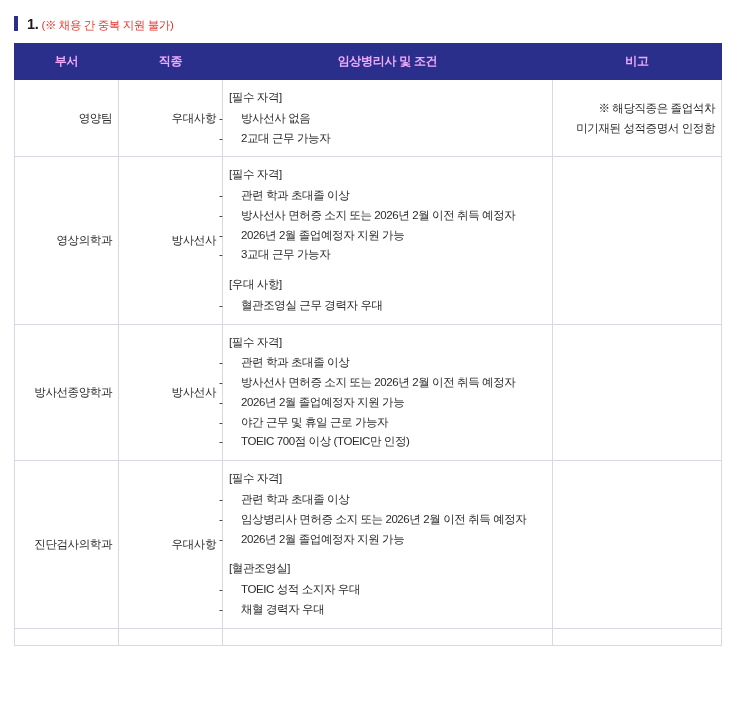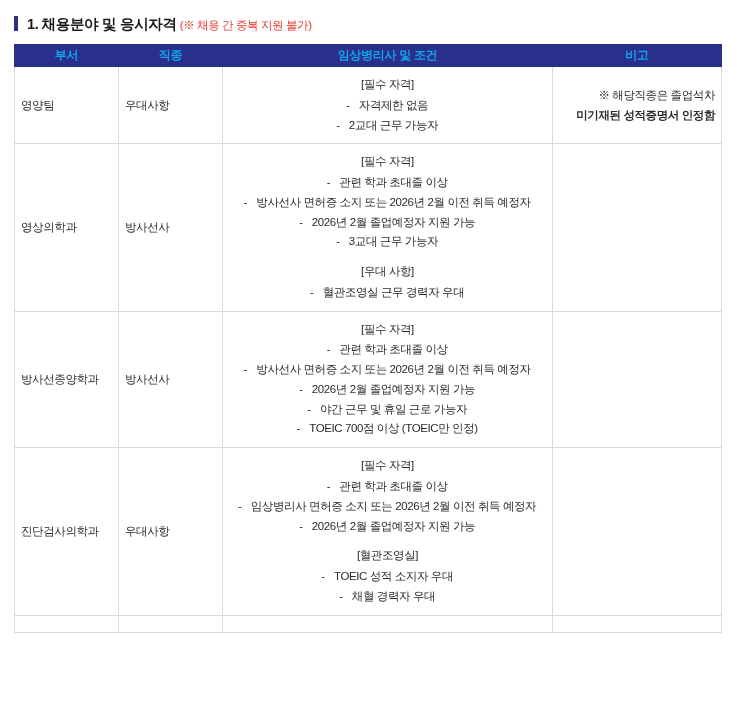--- a/index.html
+++ b/index.html
@@ -45,44 +45,43 @@
     letter-spacing: -0.4px;
   }
   table.recruit {
     border-collapse: collapse;
     width: 707px;
     margin: 0 0 0 14px;
     table-layout: fixed;
   }
   table.recruit th {
     background: #2b2f8c;
-    color: #0ea5e9;
+    color: #f0abfc;
     font-size: 12px;
     font-weight: bold;
     text-align: center;
-    padding: 2px 2px;
+    padding: 9px 2px;
     border: 1px solid #2b2f8c;
     letter-spacing: -0.3px;
   }
   table.recruit td {
     border: 1px solid #d8d8e2;
     font-size: 11.5px;
     letter-spacing: -0.4px;
     color: #2a2a2a;
     vertical-align: middle;
     padding: 8px 6px;
   }
   td.c-dept, td.c-job {
-    text-align: left;
+    text-align: right;
   }
   td.c-cond {
     vertical-align: top;
     padding: 10px 8px 10px 10px;
     line-height: 1.72;
-    text-align: center;
   }
   td.c-note {
     text-align: right;
     vertical-align: top;
     padding-top: 18px;
     line-height: 1.75;
   }
   .grp-label {
     display: block;
     margin-bottom: 1px;
@@ -98,36 +97,34 @@
   }
   .spacer-line {
     display: block;
     height: 10px;
   }
   .note-line {
     display: block;
   }
   .note-line.indent {
     padding-left: 14px;
-    font-weight: bold;
   }
   col.w-dept { width: 104px; }
   col.w-job  { width: 104px; }
   col.w-cond { width: 330px; }
   col.w-note { width: 169px; }
 </style>
 </head>
 <body>
 
 <div class="page">
 
   <div class="section-title">
     <span class="title-bar"></span>
     <span>1.</span>
-    <span>채용분야 및 응시자격</span>
     <span class="title-note">(※ 채용 간 중복 지원 불가)</span>
   </div>
 
   <table class="recruit">
     <colgroup>
       <col class="w-dept">
       <col class="w-job">
       <col class="w-cond">
       <col class="w-note">
     </colgroup>
@@ -138,21 +135,21 @@
         <th>임상병리사 및 조건</th>
         <th>비고</th>
       </tr>
     </thead>
     <tbody>
         <tr>
           <td class="c-dept">영양팀</td>
           <td class="c-job">우대사항</td>
           <td class="c-cond">
             <span class="grp-label">[필수 자격]</span>
-            <span class="bullet-line"><span class="dash">-</span><span>자격제한 없음</span></span>
+            <span class="bullet-line"><span class="dash">-</span><span>방사선사 없음</span></span>
             <span class="bullet-line"><span class="dash">-</span><span>2교대 근무 가능자</span></span>
           </td>
           <td class="c-note">
             <span class="note-line">※ 해당직종은 졸업석차</span>
             <span class="note-line indent">미기재된 성적증명서 인정함</span>
           </td>
         </tr>
         <tr>
           <td class="c-dept">영상의학과</td>
           <td class="c-job">방사선사</td>

